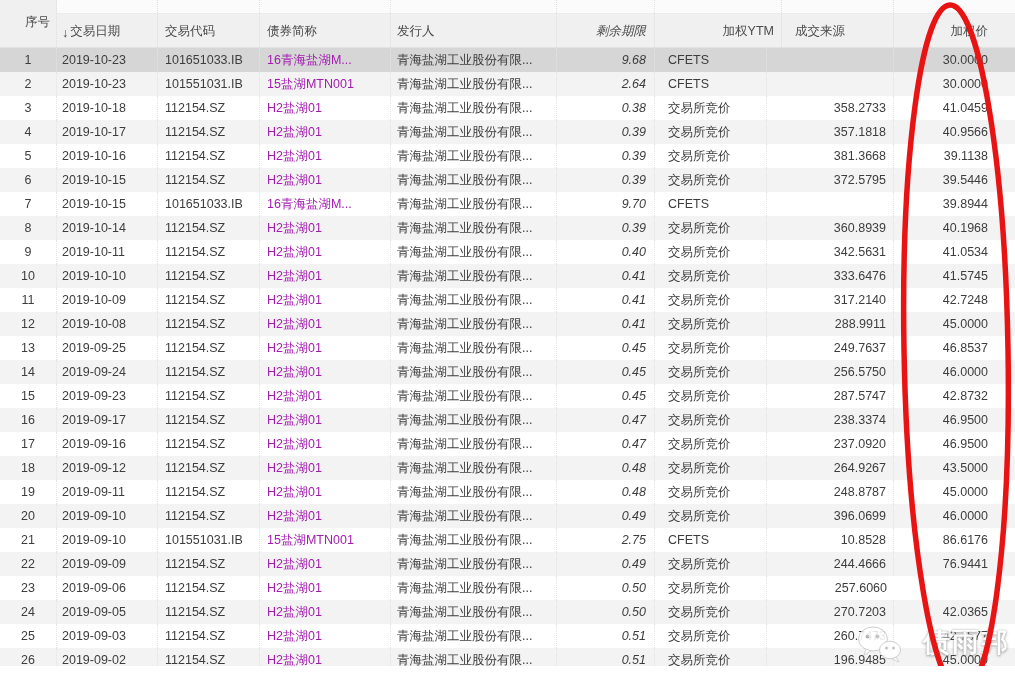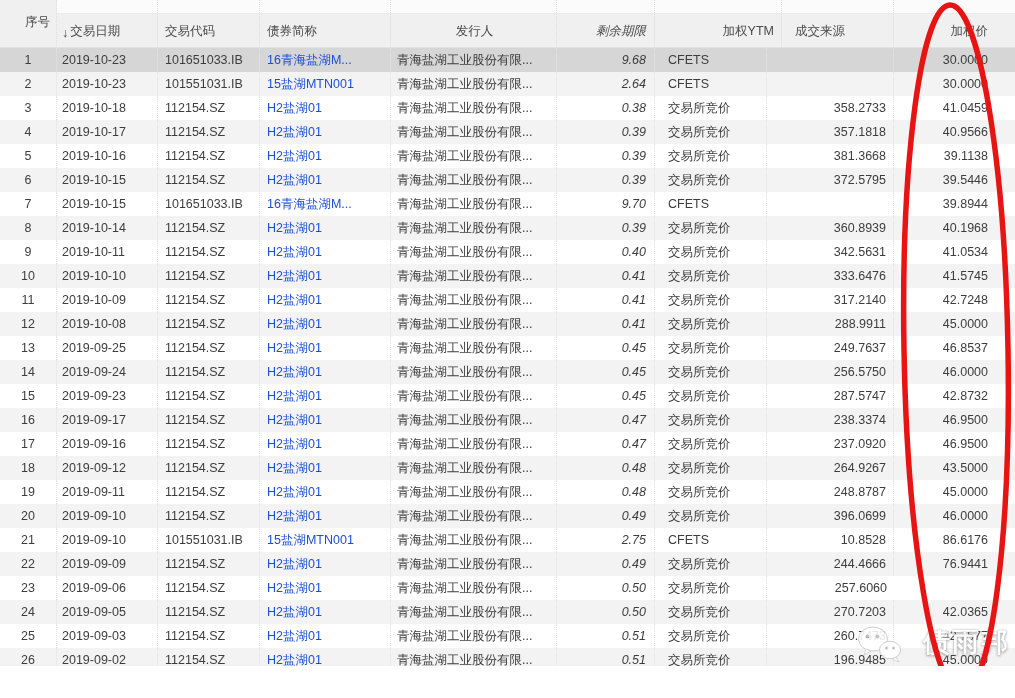--- a/index.html
+++ b/index.html
@@ -39,26 +39,26 @@
   .col-3{width:131px;flex:0 0 131px;align-items:flex-end;}
   .col-4{width:166px;flex:0 0 166px;}
   .col-5{width:98px;flex:0 0 98px;}
   .col-6{width:112px;flex:0 0 112px;}
   .col-7{width:127px;flex:0 0 127px;}
   .col-8{width:121px;flex:0 0 121px;}
   .cell.col-0{text-align:center;}
   .cell.col-1,.hcell.col-1{padding-left:5px;}
   .cell.col-2,.hcell.col-2{padding-left:7px;}
   .cell.col-3,.hcell.col-3{padding-left:7px;}
-  .cell.col-4,.hcell.col-4{padding-left:6px;padding-right:4px;justify-content:center;}
+  .cell.col-4,.hcell.col-4{padding-left:6px;padding-right:4px;}
   .cell.col-5,.hcell.col-5{text-align:right;padding-right:8px;justify-content:flex-end;font-style:italic;}
   .cell.col-6,.hcell.col-6{padding-left:13px;}
   .cell.col-7,.hcell.col-7{text-align:right;padding-right:7px;justify-content:flex-end;}
   .cell.col-8,.hcell.col-8{text-align:right;padding-right:27px;justify-content:flex-end;}
-  .bond-link{color:#1d4ed8;border-bottom:2px solid #62c7d5;padding-bottom:16px;cursor:pointer;}
+  .bond-link{color:#a21caf;border-bottom:2px solid #62c7d5;padding-bottom:16px;cursor:pointer;}
   
   .bottom-fade{position:absolute;left:0;top:668px;width:100%;height:18px;
     background:linear-gradient(rgba(255,255,255,0),rgba(255,255,255,.85));pointer-events:none;}
   .bottom-line{position:absolute;left:0;top:686px;width:100%;height:3px;
     background:linear-gradient(#dcdcdc,#a9a9a9);opacity:.7;}
   .bottom-mask{position:absolute;left:0;top:689px;width:100%;height:9px;background:#fff;}
   
   .watermark{
     position:absolute;left:856px;top:624px;display:flex;gap:19px;
     opacity:.92;pointer-events:none;

